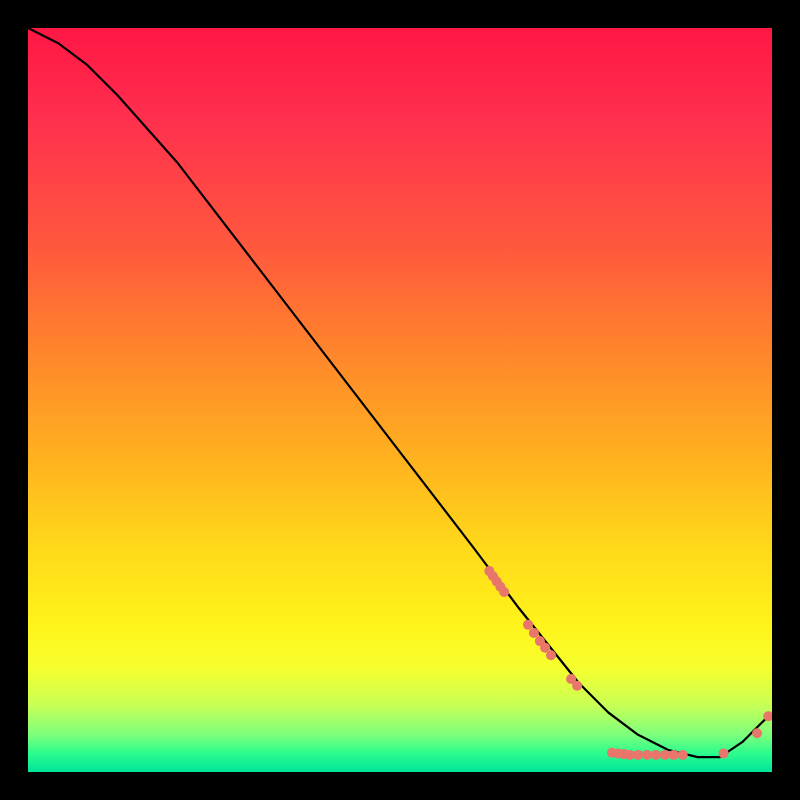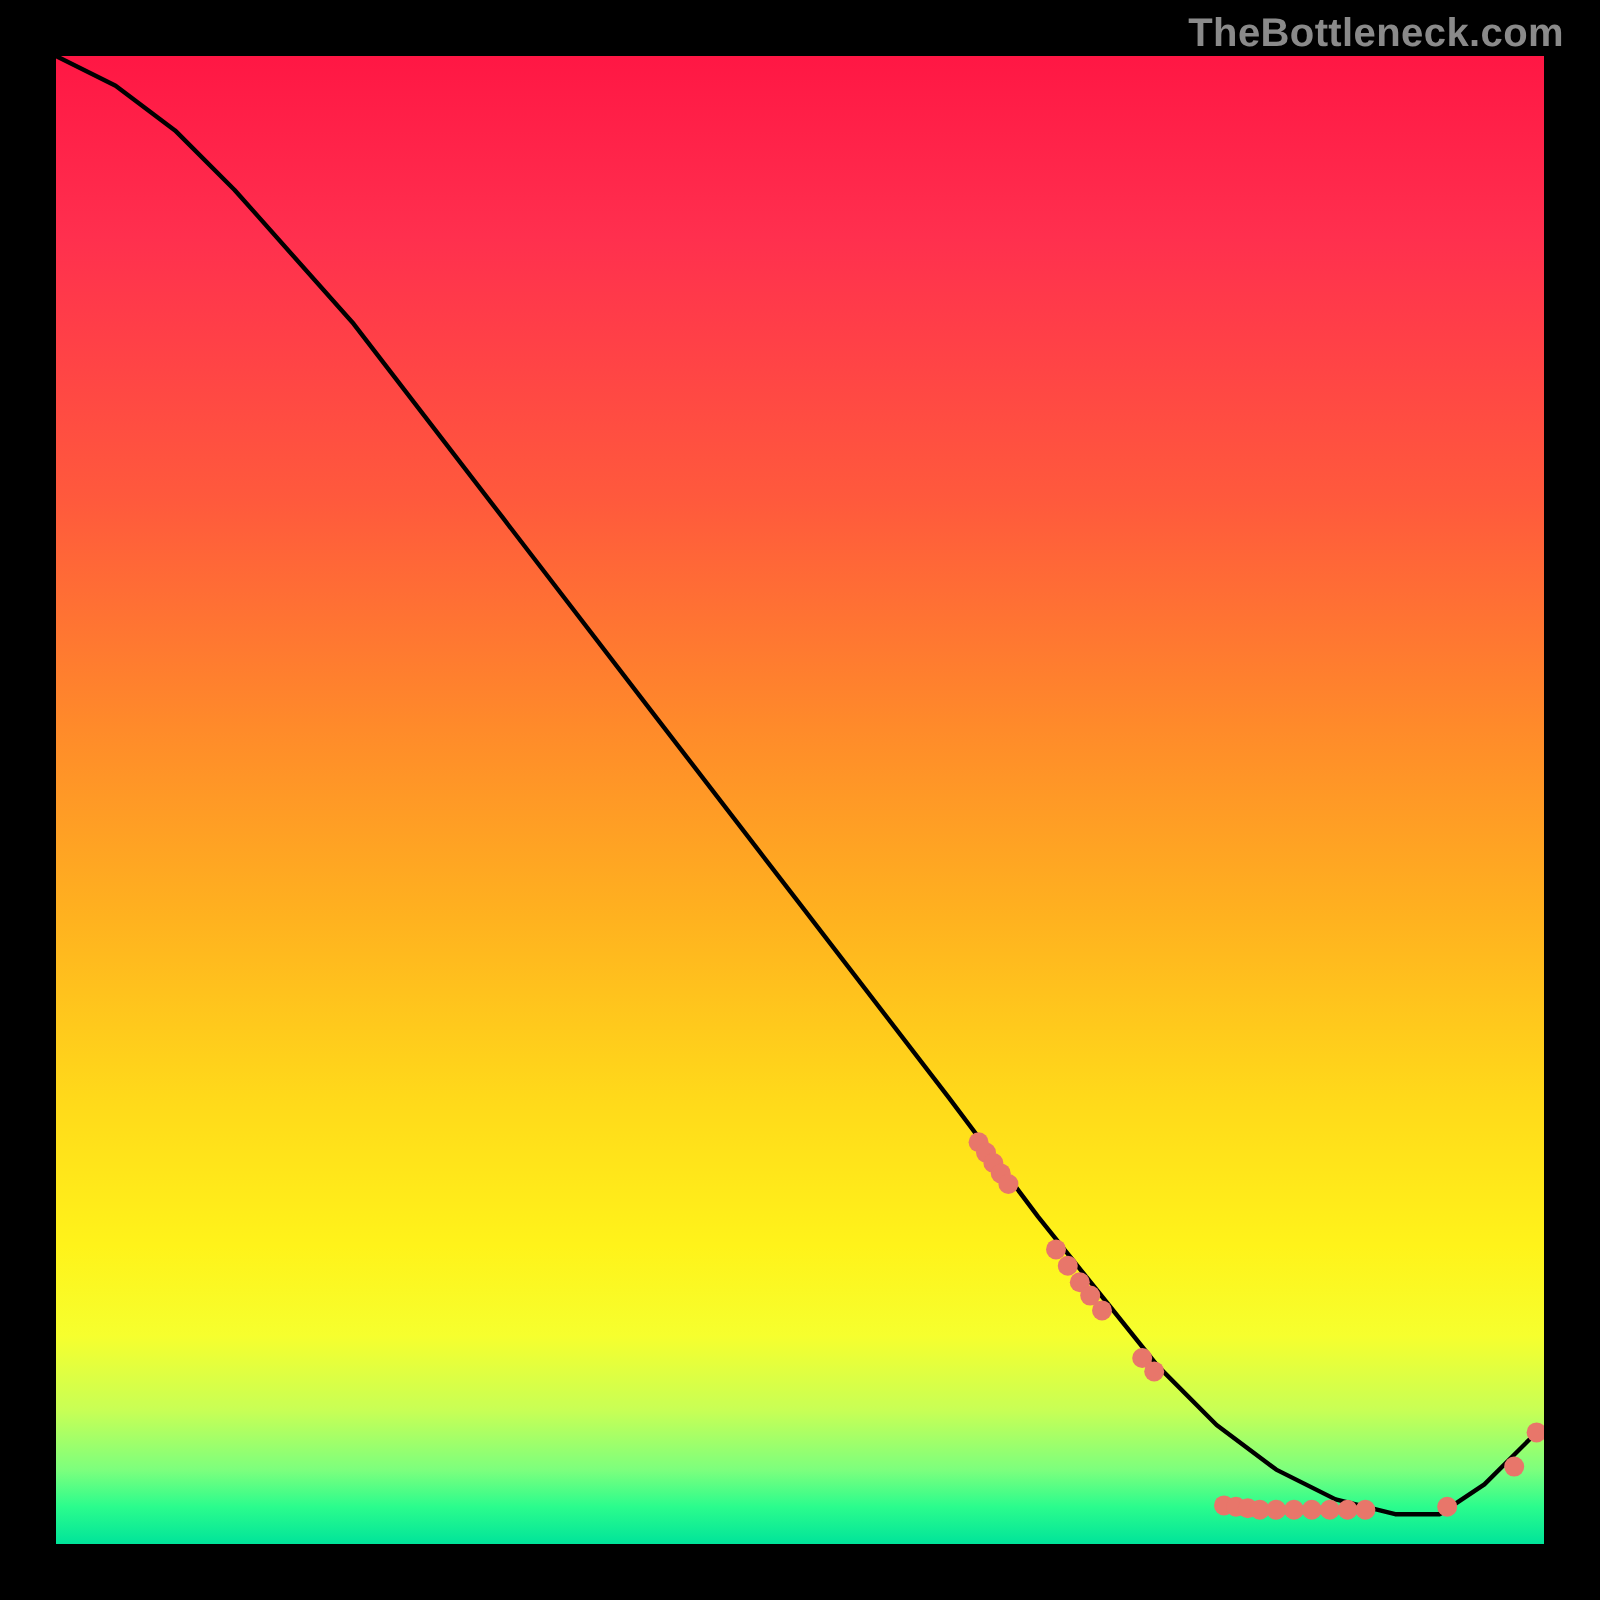--- a/index.html
+++ b/index.html
@@ -70,21 +70,20 @@
   }
   .curve circle.dot {
     fill: #e8766a;
     stroke: none;
   }
 </style>
 </head>
 <body>
 
 <div class="stage">
-  <div class="watermark">TheBottleneck.com</div>
 
   <div class="plot">
     <div class="gradient"></div>
 
     <svg class="curve" viewBox="0 0 744 744" preserveAspectRatio="none">
       <path class="line" d="M0.0,0.0 L29.8,14.9 L59.5,37.2 L89.3,67.0 L148.8,133.9 L223.2,230.6 L297.6,327.4 L372.0,424.1 L446.4,520.8 L491.0,580.3 L520.8,617.5 L550.6,654.7 L580.3,684.5 L610.1,706.8 L639.8,721.7 L669.6,729.1 L691.9,729.1 L714.2,714.2 L736.6,691.9" stroke="#000000"></path>
       <g>
           <circle class="dot" cx="461.3" cy="543.1" r="5" fill="#e8766a"></circle>
           <circle class="dot" cx="465.0" cy="548.3" r="5" fill="#e8766a"></circle>
           <circle class="dot" cx="468.7" cy="553.5" r="5" fill="#e8766a"></circle>

